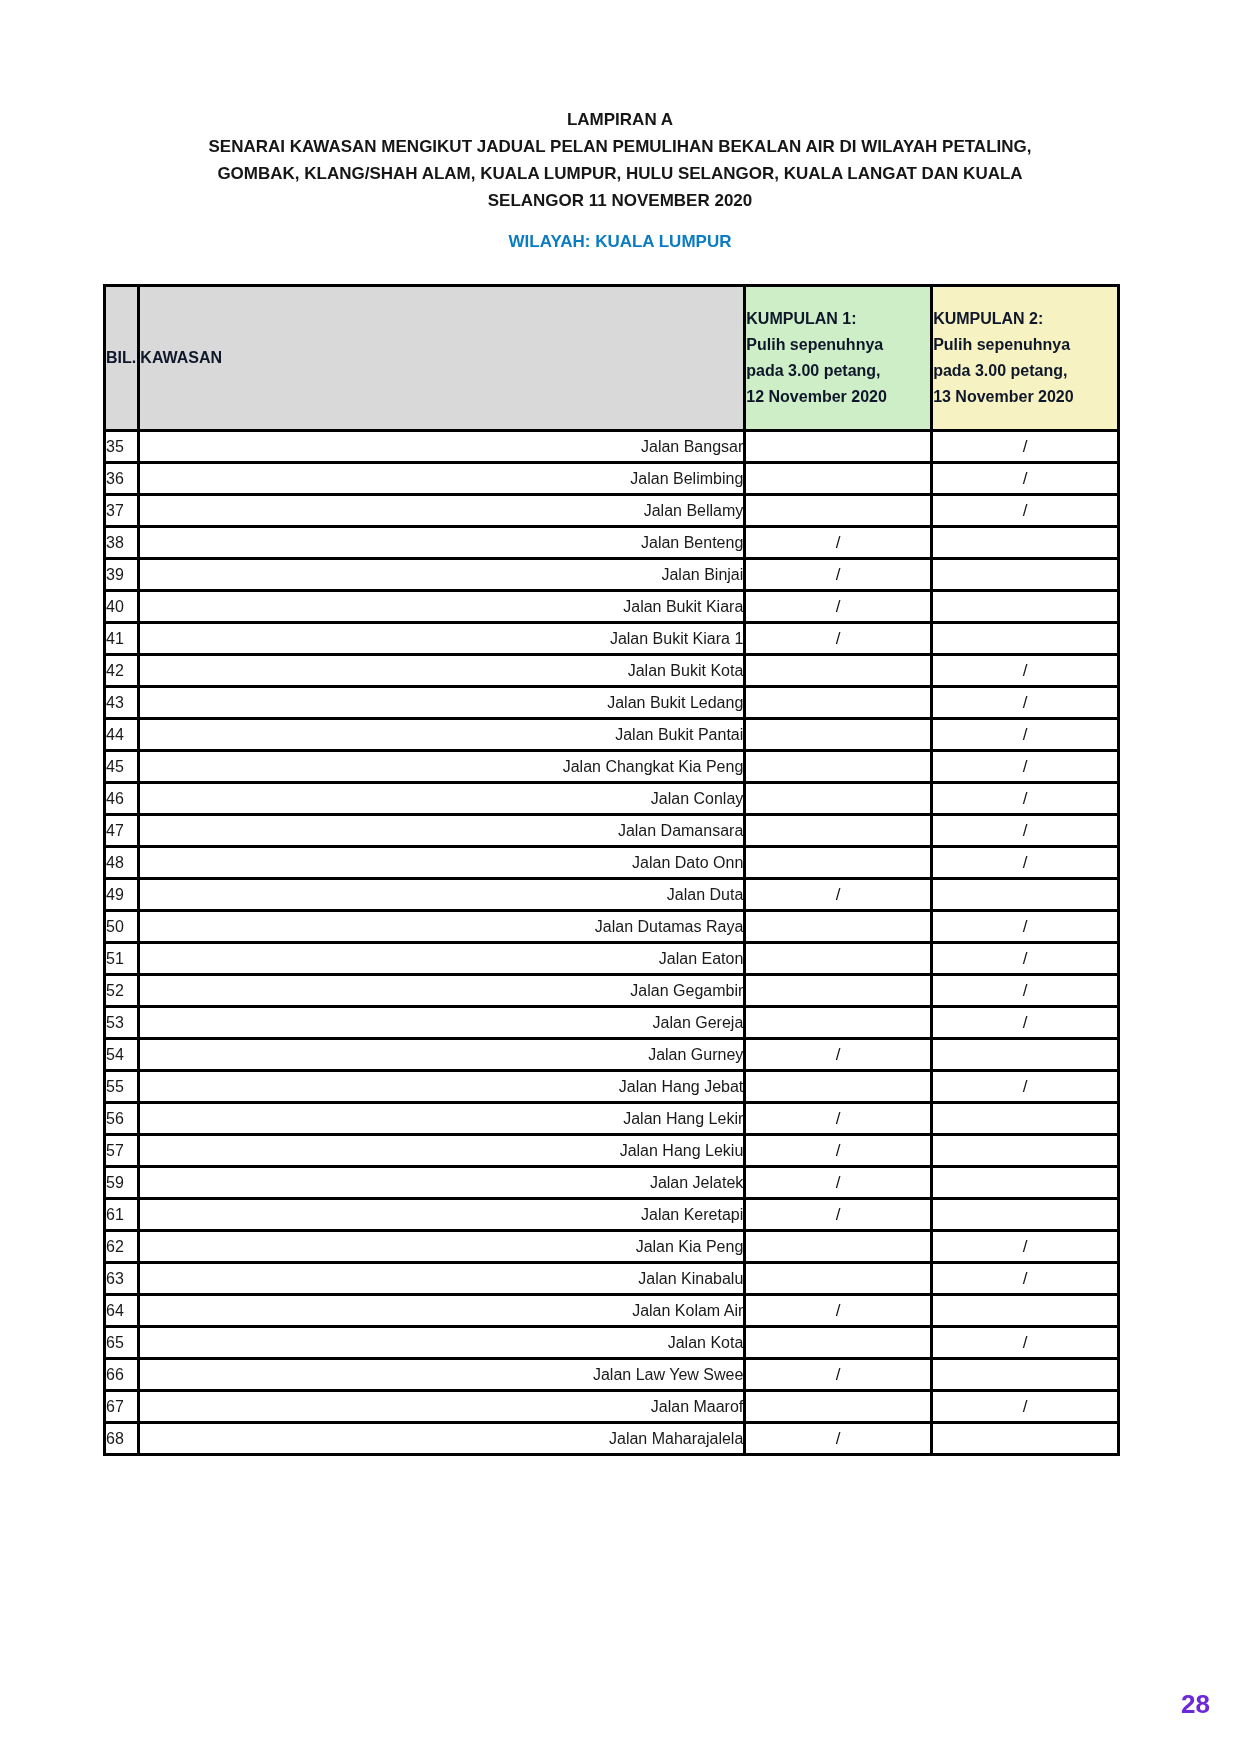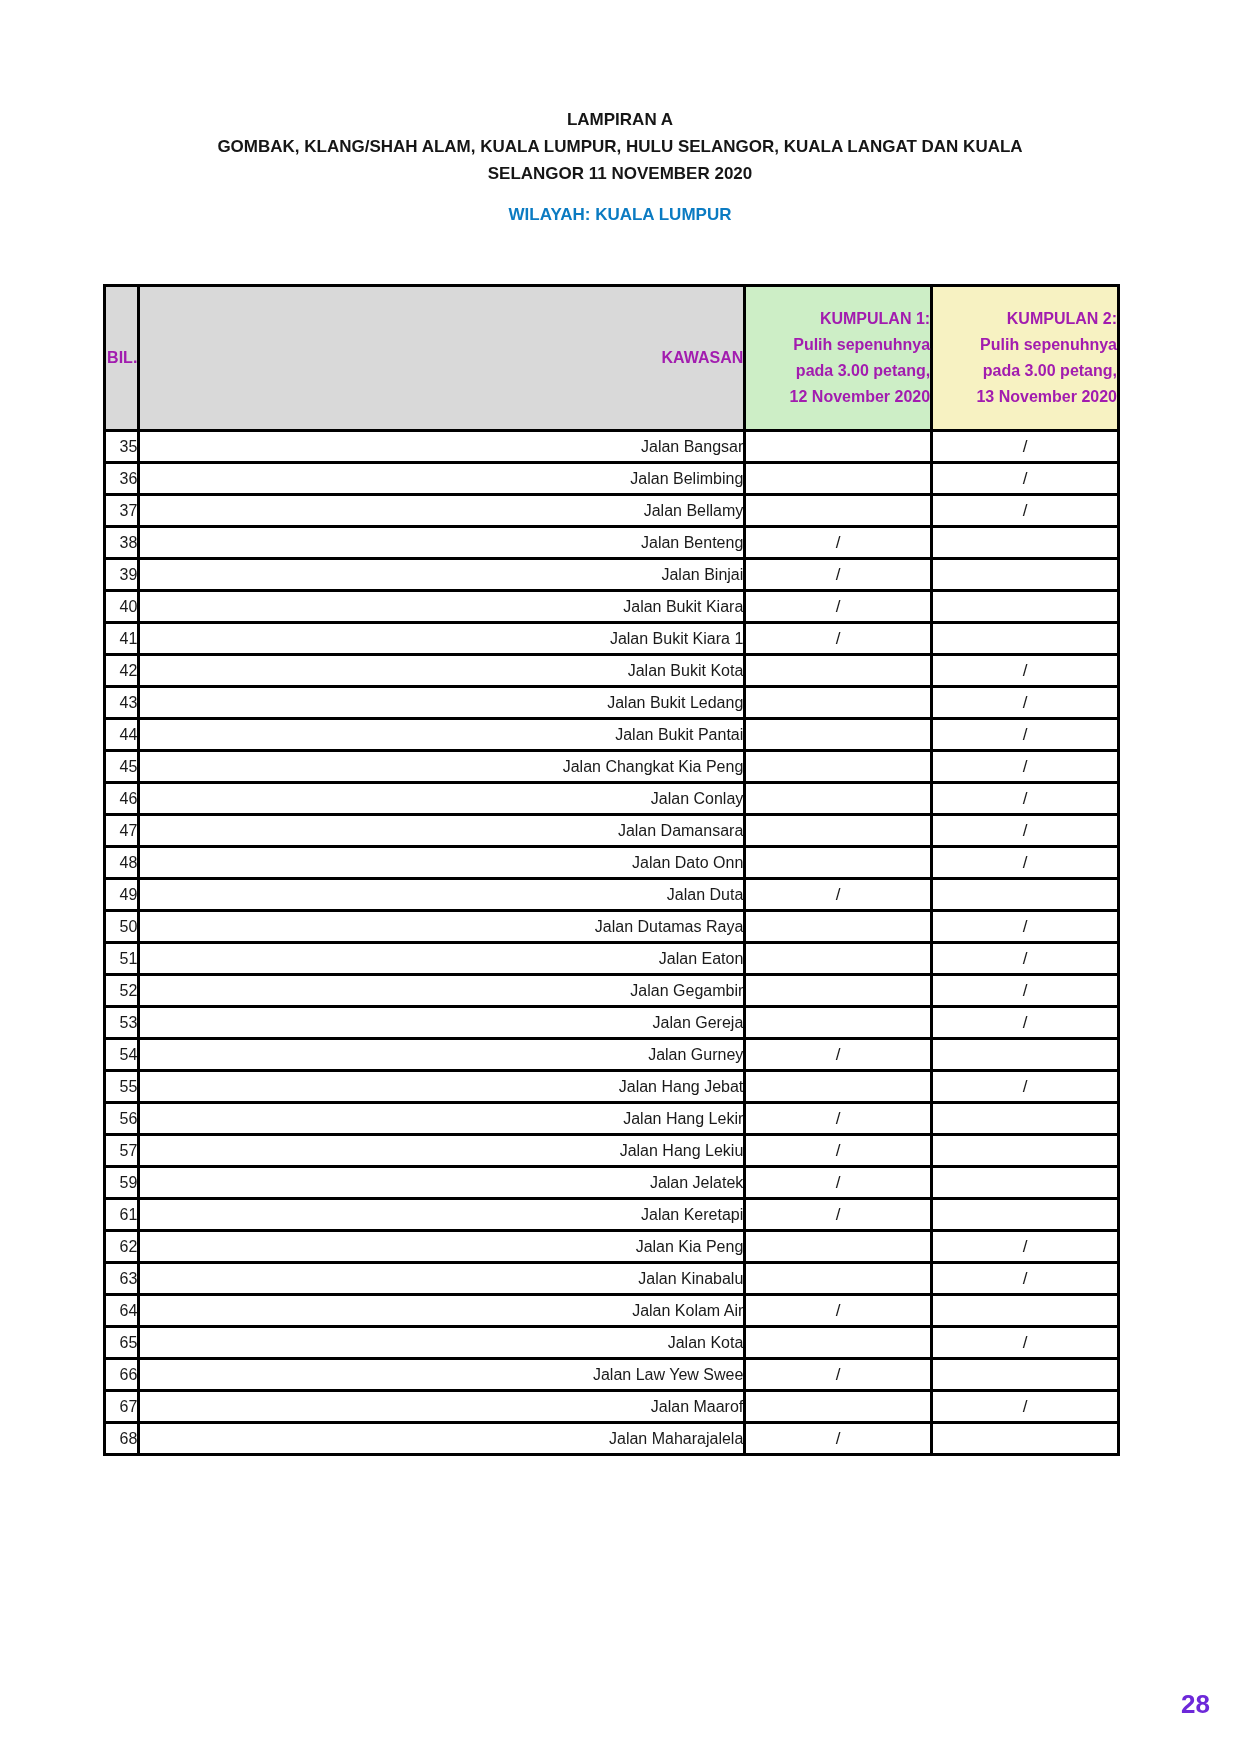--- a/index.html
+++ b/index.html
@@ -47,54 +47,55 @@
     table-layout:fixed;
   }
   table.schedule th, table.schedule td{
     border:3px solid #000000;
     padding:0;
   }
   thead th{
     height:145px;
     font-size:16px;
     font-weight:700;
-    text-align:right;
+    text-align:left;
     vertical-align:middle;
-    color:#a21caf;
+    color:#0f172a;
   }
   th.col-bil{width:34px;background:var(--gray);}
   th.col-kawasan{width:600px;background:var(--gray);}
   th.col-k1{width:185px;background:var(--green);line-height:26px;}
   th.col-k2{width:185px;background:var(--yellow);line-height:26px;}
   tbody td{
     height:32px;
     font-size:16px;
     color:#1a1a1a;
     background:#fff;
     vertical-align:middle;
   }
-  td.bil{text-align:right;}
+  td.bil{text-align:left;}
   td.kawasan{text-align:right;padding-left:7px;}
   td.mark{text-align:center;font-size:17px;}
   .page-number{
     position:absolute;
     right:30px;
     bottom:33px;
     font-size:26px;
     font-weight:700;
     color:#6d28d9;
   }
 </style>
 </head>
 <body>
 
 <div class="page">
 
   <div class="title-block">
     <div>LAMPIRAN A</div>
+    <div>SENARAI KAWASAN MENGIKUT JADUAL PELAN PEMULIHAN BEKALAN AIR DI WILAYAH PETALING,</div>
     <div>GOMBAK, KLANG/SHAH ALAM, KUALA LUMPUR, HULU SELANGOR, KUALA LANGAT DAN KUALA</div>
     <div>SELANGOR 11 NOVEMBER 2020</div>
     <div class="region-label">WILAYAH: KUALA LUMPUR</div>
   </div>
 
   <table class="schedule">
     <thead>
       <tr>
         <th class="col-bil">BIL.</th>
         <th class="col-kawasan">KAWASAN</th>

